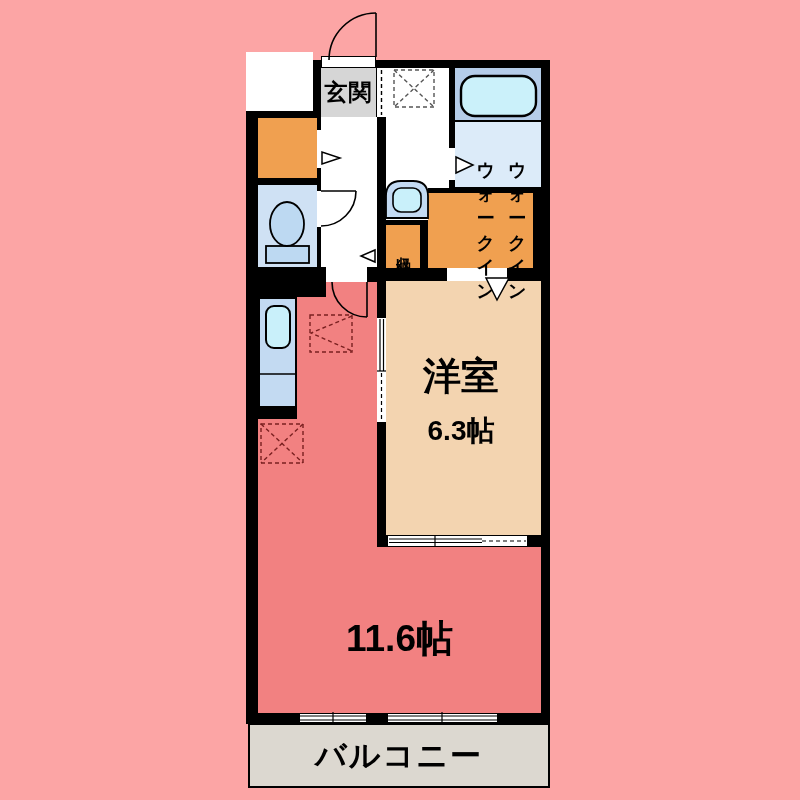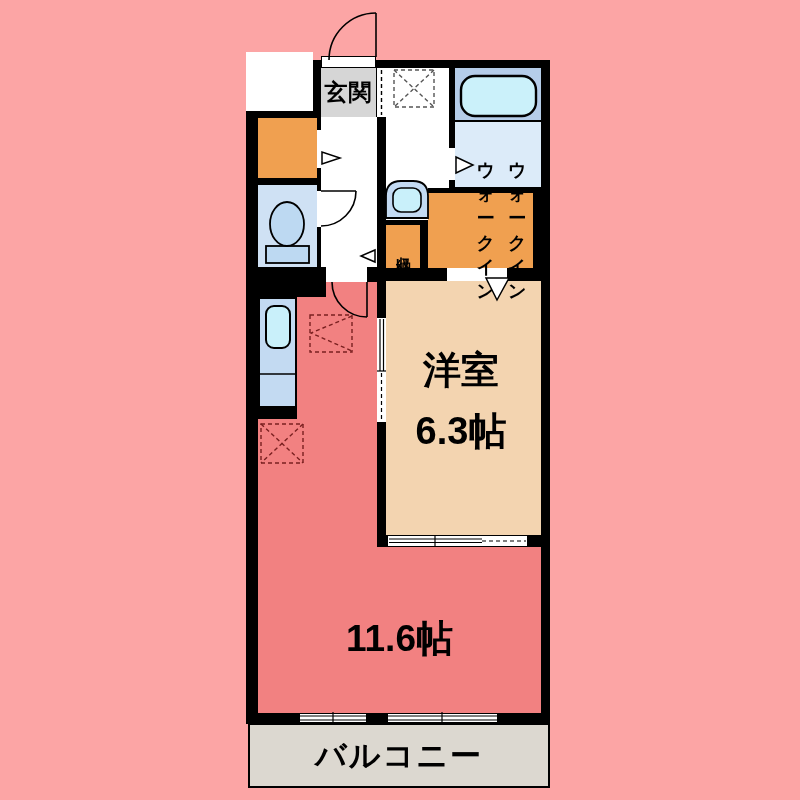--- a/index.html
+++ b/index.html
@@ -40,21 +40,21 @@
   .win2{left:388px;top:714px;width:109px;height:8px;background:#fff;}
   .balcony{left:248px;top:723px;width:302px;height:65px;background:#dcd8d0;border:2px solid #000;}
   
   .lbl{color:#000;font-weight:bold;display:flex;align-items:center;justify-content:center;text-align:center;}
   .genkan-lbl{left:321px;top:68px;width:55px;height:49px;font-size:23px;letter-spacing:1px;}
   .shuno-lbl{left:386px;top:225px;width:34px;height:43px;font-size:15px;}
   .shuno-lbl span{writing-mode:vertical-rl;text-orientation:upright;letter-spacing:2px;}
   .wic-lbl{left:428px;top:193px;width:105px;height:75px;font-size:18px;line-height:1.35;flex-direction:row;padding-left:42px;}
   .yoshitsu-lbl{left:386px;top:338px;width:150px;height:125px;flex-direction:column;gap:10px;}
   .yoshitsu-lbl .l1{font-size:38px;}
-  .yoshitsu-lbl .l2{font-size:38px;}
+  .yoshitsu-lbl .l2{font-size:28px;}
   .ldk-lbl{left:258px;top:572px;width:283px;height:115px;flex-direction:column;}
   .ldk-lbl .l1{font-size:38px;letter-spacing:8px;}
   .ldk-lbl .l2{font-size:37px;margin-top:18px;}
   .balcony-lbl{left:248px;top:723px;width:302px;height:65px;font-size:31px;letter-spacing:2px;}
   svg.overlay{position:absolute;left:0;top:0;pointer-events:none;}
 </style>
 </head>
 <body>
 
 <div id="plan">

